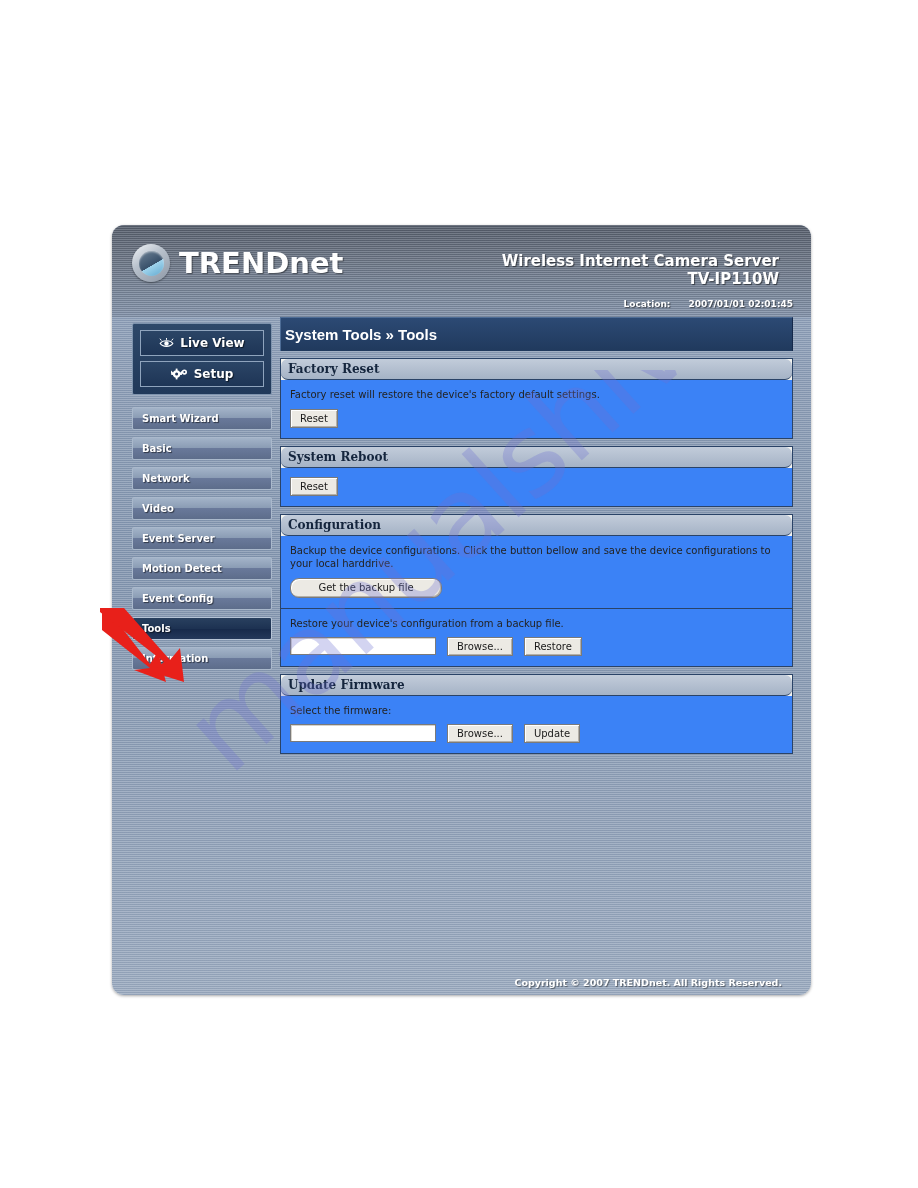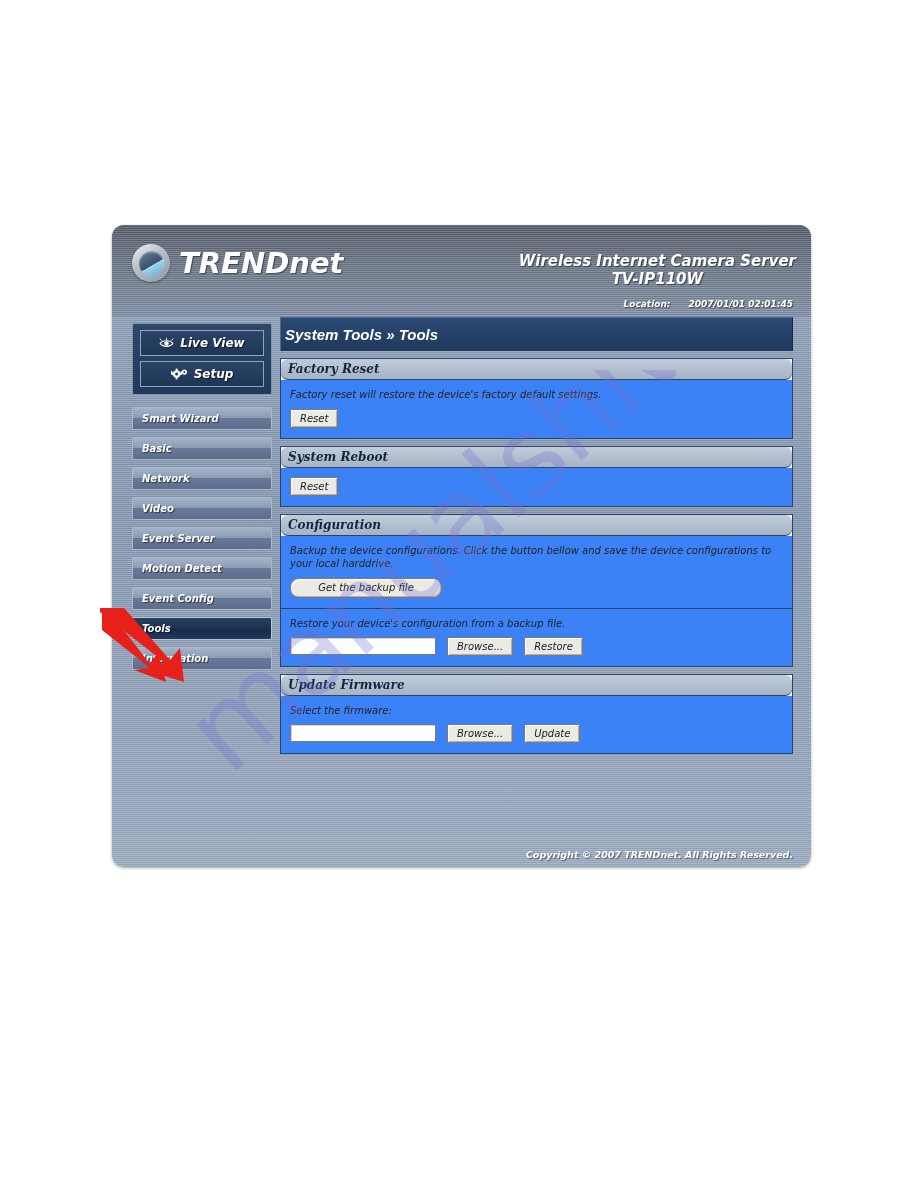--- a/index.html
+++ b/index.html
@@ -35,35 +35,34 @@
     white-space: nowrap;
     transform: rotate(-42deg);
     transform-origin: 0 0;
     letter-spacing: -2px;
   }
 
   
   #device-window {
     position: absolute;
     left: 112px; top: 225px;
-    width: 699px; height: 642px;
+    width: 699px; height: 770px;
     border-radius: 12px;
     background:
       repeating-linear-gradient(
         to bottom,
         rgba(255,255,255,0.20) 0px,
         rgba(255,255,255,0.20) 1px,
         rgba(0,0,0,0.03) 1px,
         rgba(0,0,0,0.03) 2px
       ),
       linear-gradient(to bottom, #8e9fb8 0%, #8194ae 45%, #97a7bd 100%);
     box-shadow: 0 1px 3px rgba(0,0,0,0.35);
     overflow: hidden;
     z-index: 10;
-    font-style: italic;
   }
 
   
   #brand-header {
     position: absolute;
     left: 0; top: 0;
     width: 699px; height: 92px;
     background:
       repeating-linear-gradient(
         to bottom,
@@ -99,22 +98,22 @@
     font-family: "DejaVu Sans", sans-serif;
     font-size: 29px;
     font-weight: bold;
     color: #ffffff;
     letter-spacing: 0px;
     text-shadow: 1px 1px 1px rgba(0,0,0,0.45);
   }
 
   #product-block {
     position: absolute;
-    right: 15px; top: 28px;
-    text-align: center;
+    right: 32px; top: 28px;
+    text-align: right;
   }
   #product-block .pname {
     font-family: "DejaVu Sans", sans-serif;
     font-size: 15px;
     font-weight: bold;
     color: #ffffff;
     text-shadow: 1px 1px 1px rgba(0,0,0,0.5);
     line-height: 17px;
   }
   #product-block .pmodel {
@@ -295,21 +294,21 @@
   }
 
   
   #footer {
     position: absolute;
     left: 0; bottom: 0;
     width: 699px; height: 26px;
     display: flex;
     align-items: center;
     justify-content: flex-end;
-    padding-right: 18px;
+    padding-right: 29px;
     box-sizing: border-box;
     font-family: "DejaVu Sans", sans-serif;
     font-size: 9.5px;
     font-weight: bold;
     color: #ffffff;
     text-shadow: 1px 1px 1px rgba(0,0,0,0.45);
   }
 
   
   #annot-arrow {

